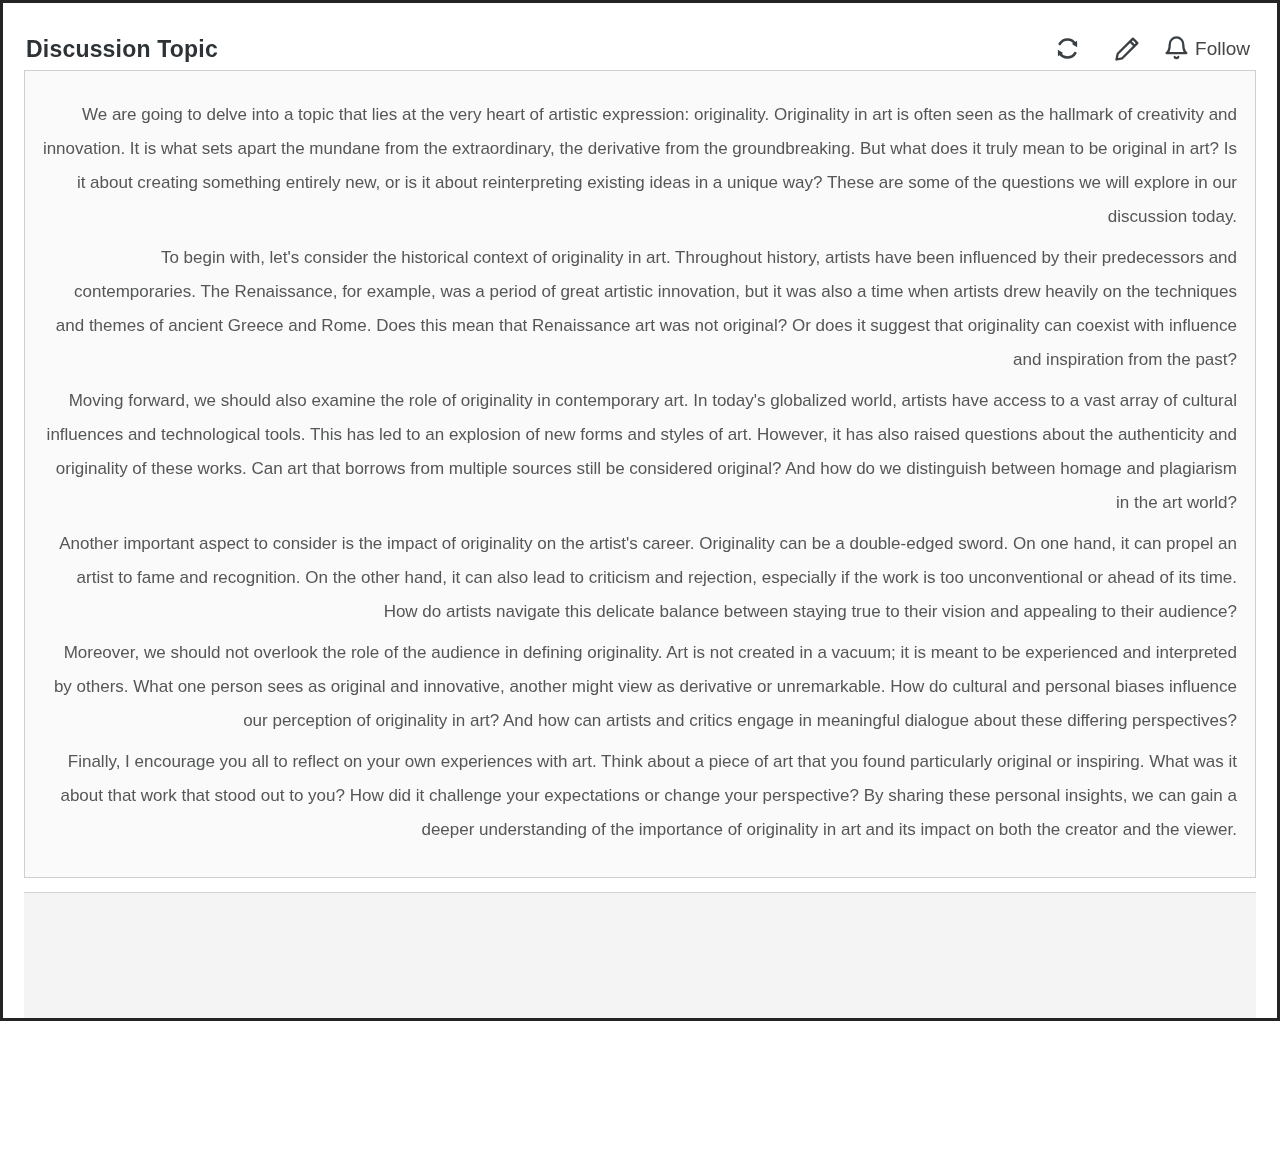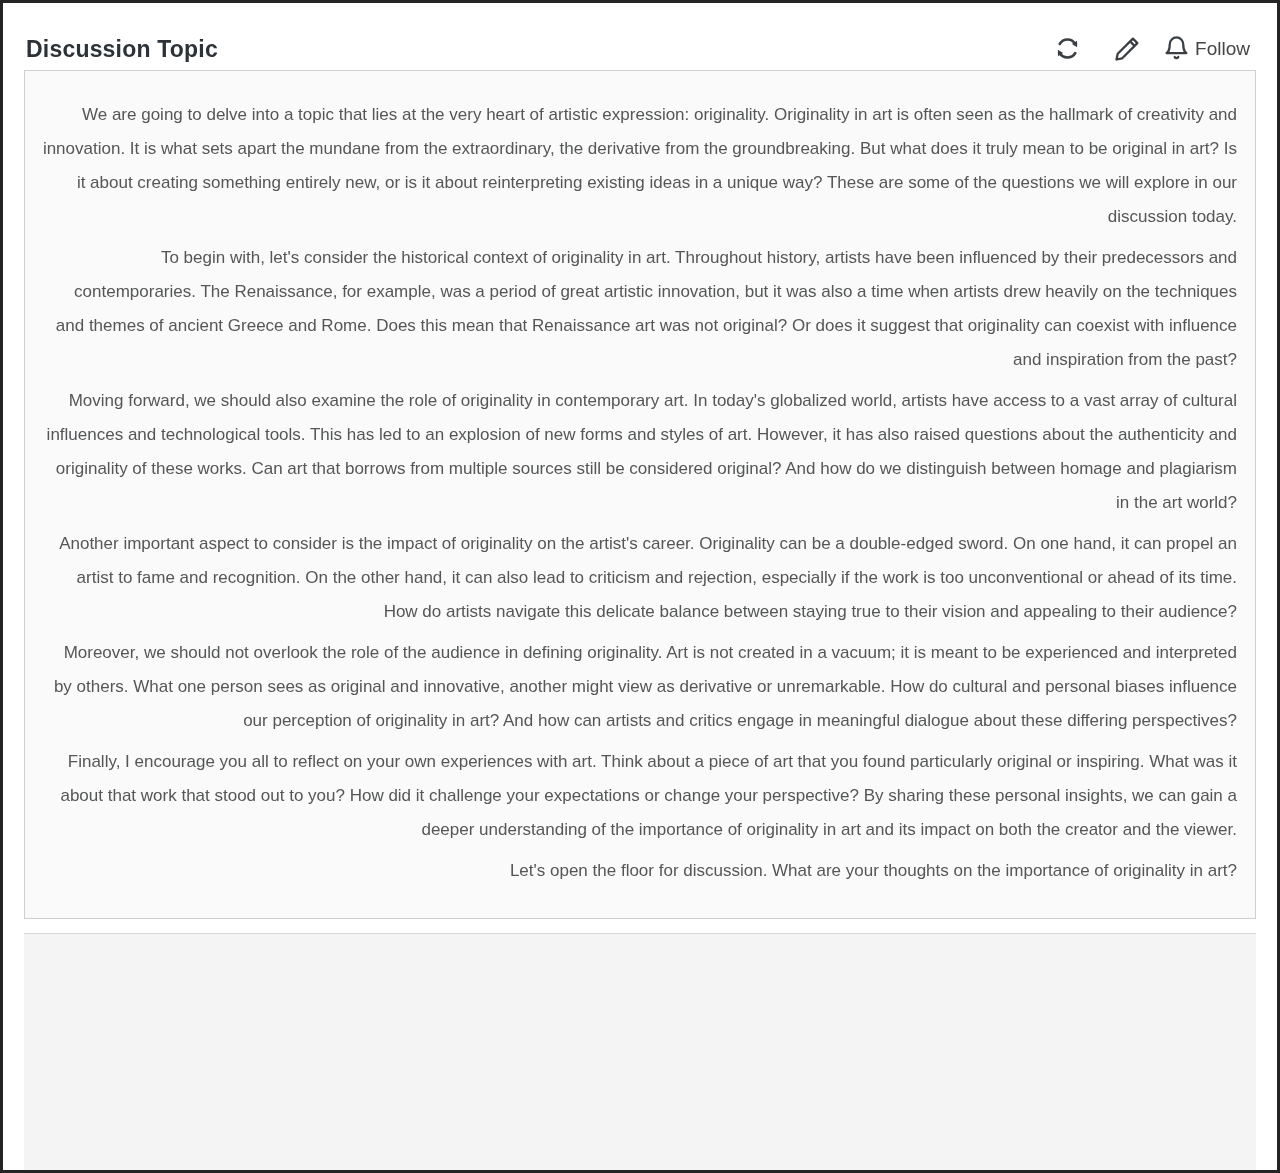--- a/index.html
+++ b/index.html
@@ -1,20 +1,20 @@
 <!DOCTYPE html>
 <html><head>
 <meta charset="utf-8">
 <style>
   * { margin:0; padding:0; box-sizing:border-box; }
   html,body { background:#ffffff; }
   body { font-family:"Liberation Sans", sans-serif; }
 
   .viewport {
-    width:1280px; height:1173px;
+    width:1280px; height:1021px;
     border:3px solid #242424;
     background:#ffffff;
     overflow:hidden;
     display:flex; flex-direction:column;
   }
 
   
   .hdr {
     flex:0 0 auto;
     height:67px;
@@ -105,18 +105,17 @@
     </div>
   </header>
 
   <section class="topic-box">
     <p>We are going to delve into a topic that lies at the very heart of artistic expression: originality. Originality in art is often seen as the hallmark of creativity and innovation. It is what sets apart the mundane from the extraordinary, the derivative from the groundbreaking. But what does it truly mean to be original in art? Is it about creating something entirely new, or is it about reinterpreting existing ideas in a unique way? These are some of the questions we will explore in our discussion today.</p>
     <p>To begin with, let's consider the historical context of originality in art. Throughout history, artists have been influenced by their predecessors and contemporaries. The Renaissance, for example, was a period of great artistic innovation, but it was also a time when artists drew heavily on the techniques and themes of ancient Greece and Rome. Does this mean that Renaissance art was not original? Or does it suggest that originality can coexist with influence and inspiration from the past?</p>
     <p>Moving forward, we should also examine the role of originality in contemporary art. In today's globalized world, artists have access to a vast array of cultural influences and technological tools. This has led to an explosion of new forms and styles of art. However, it has also raised questions about the authenticity and originality of these works. Can art that borrows from multiple sources still be considered original? And how do we distinguish between homage and plagiarism in the art world?</p>
     <p>Another important aspect to consider is the impact of originality on the artist's career. Originality can be a double-edged sword. On one hand, it can propel an artist to fame and recognition. On the other hand, it can also lead to criticism and rejection, especially if the work is too unconventional or ahead of its time. How do artists navigate this delicate balance between staying true to their vision and appealing to their audience?</p>
     <p>Moreover, we should not overlook the role of the audience in defining originality. Art is not created in a vacuum; it is meant to be experienced and interpreted by others. What one person sees as original and innovative, another might view as derivative or unremarkable. How do cultural and personal biases influence our perception of originality in art? And how can artists and critics engage in meaningful dialogue about these differing perspectives?</p>
     <p>Finally, I encourage you all to reflect on your own experiences with art. Think about a piece of art that you found particularly original or inspiring. What was it about that work that stood out to you? How did it challenge your expectations or change your perspective? By sharing these personal insights, we can gain a deeper understanding of the importance of originality in art and its impact on both the creator and the viewer.</p>
-    <p>Let's open the floor for discussion. What are your thoughts on the importance of originality in art?</p>
   </section>
 
   <div class="next-section"></div>
 
 </div>
 
 </body></html>

